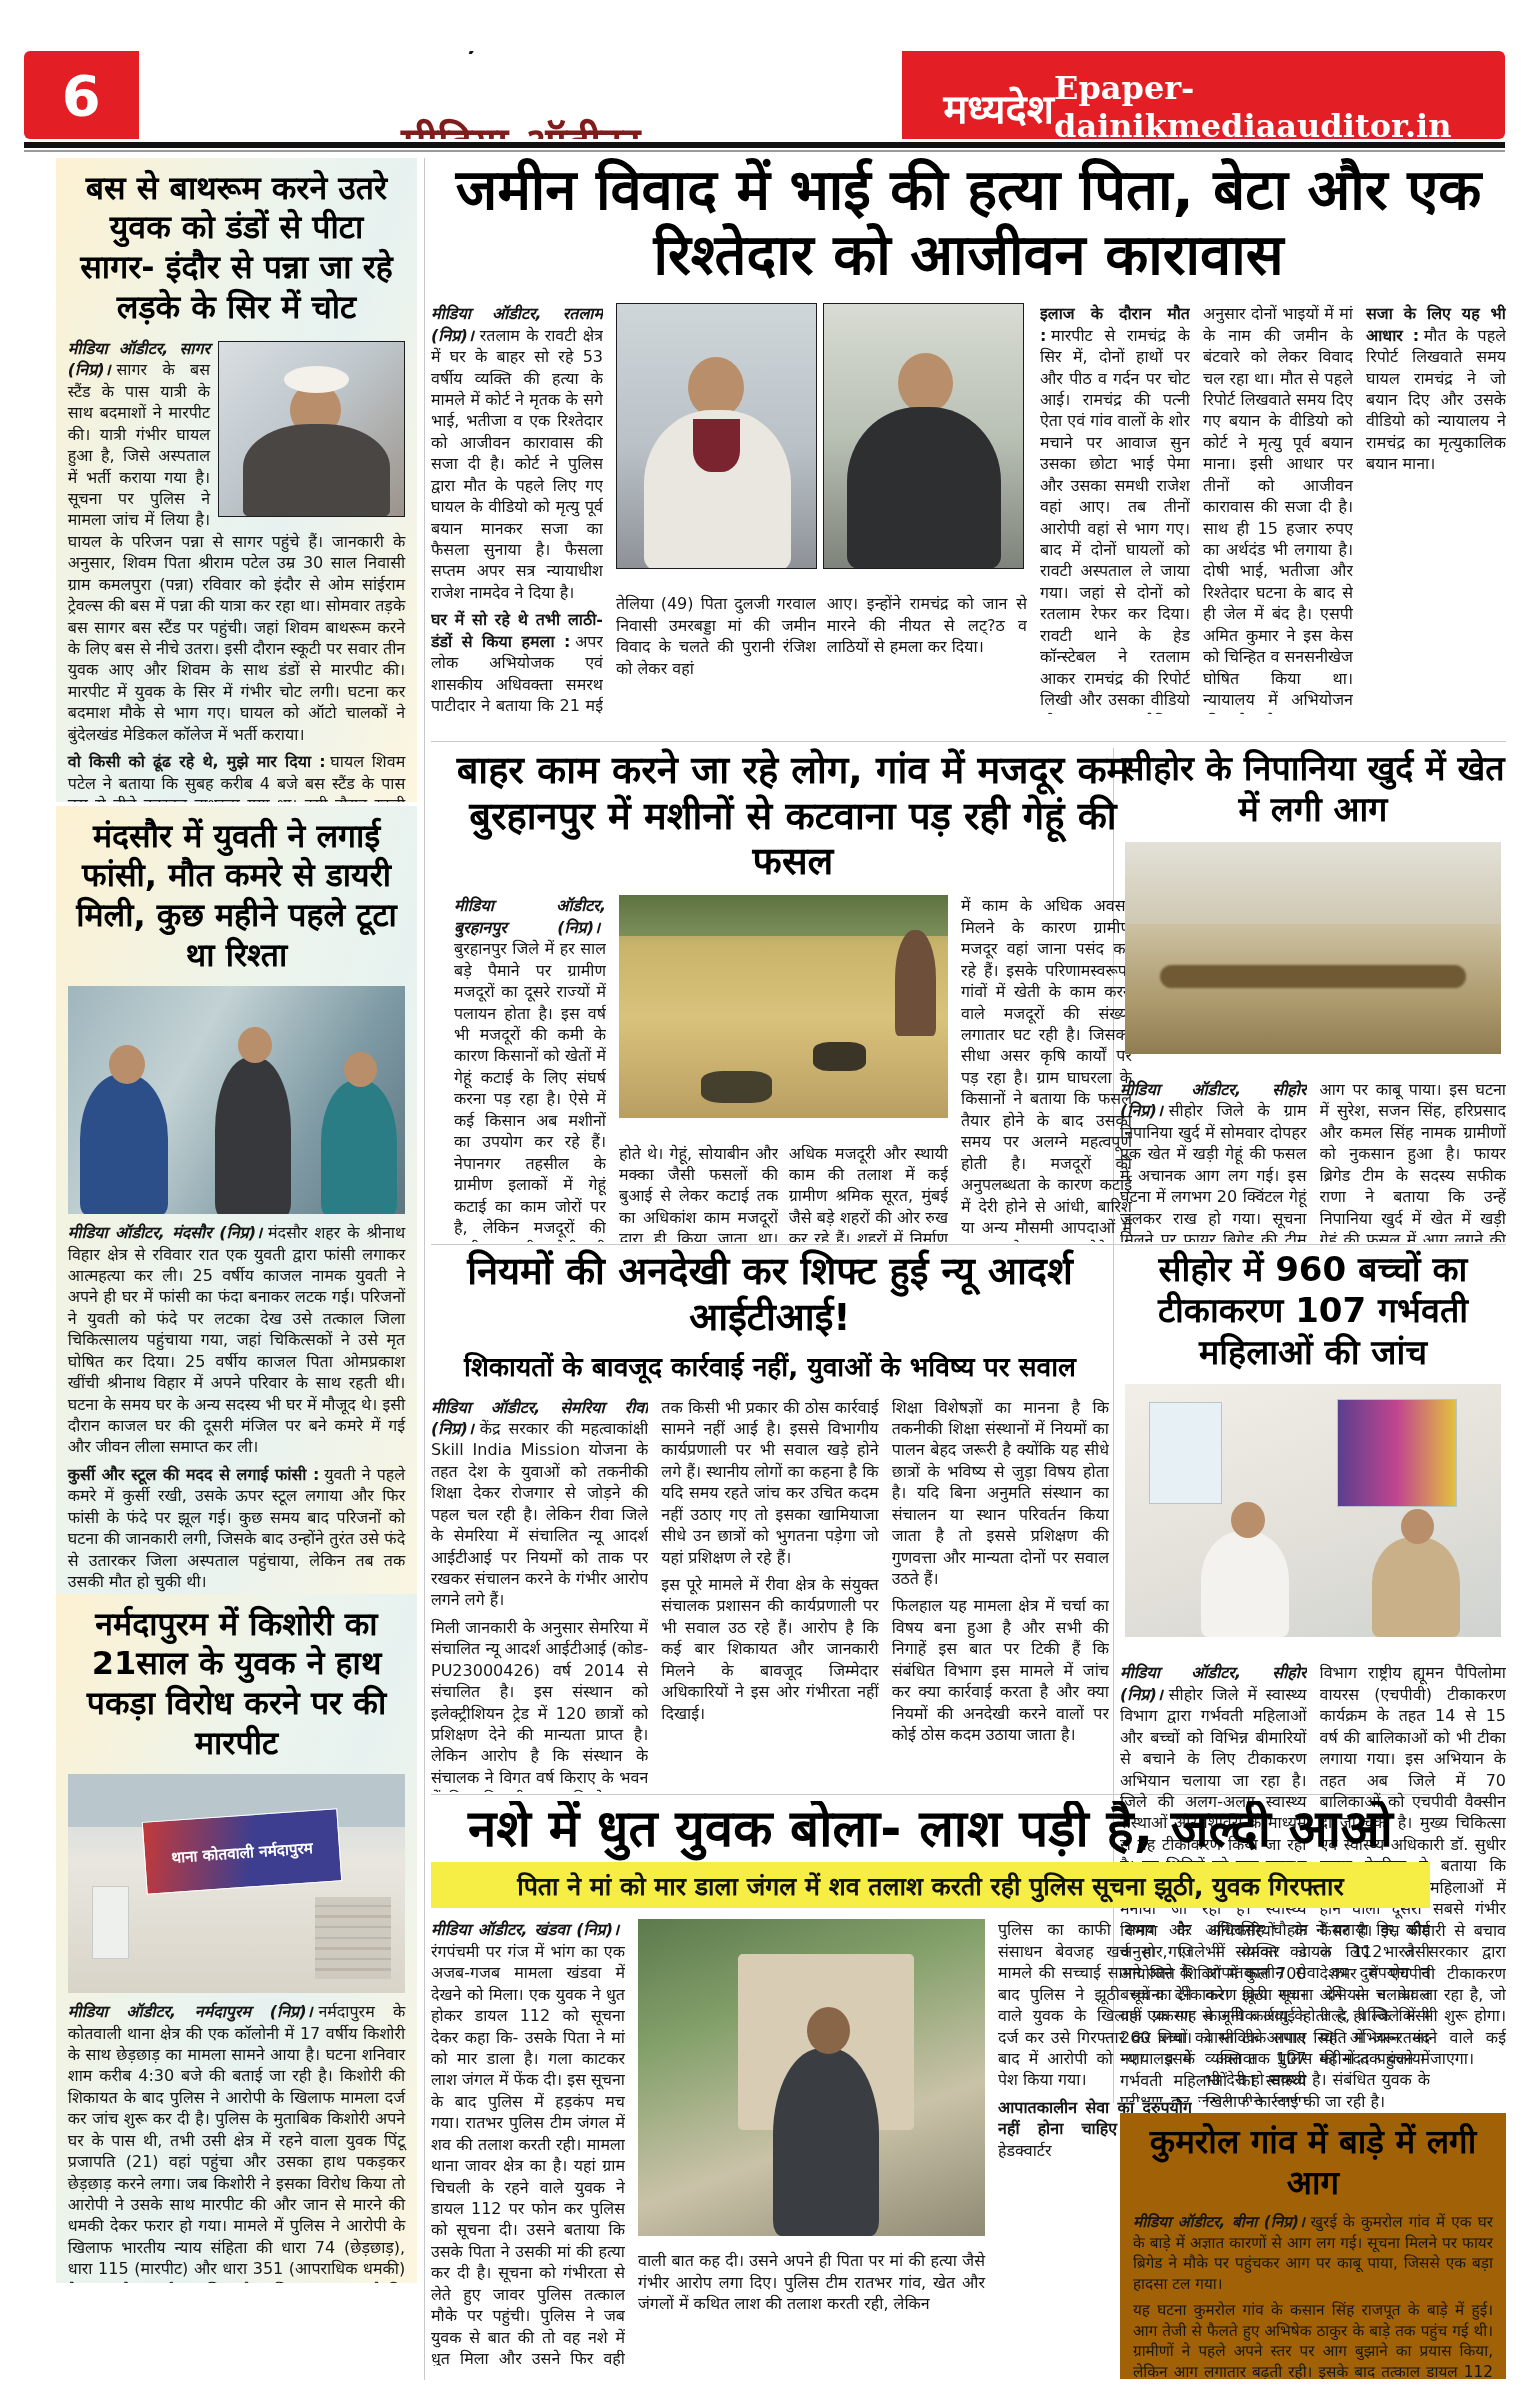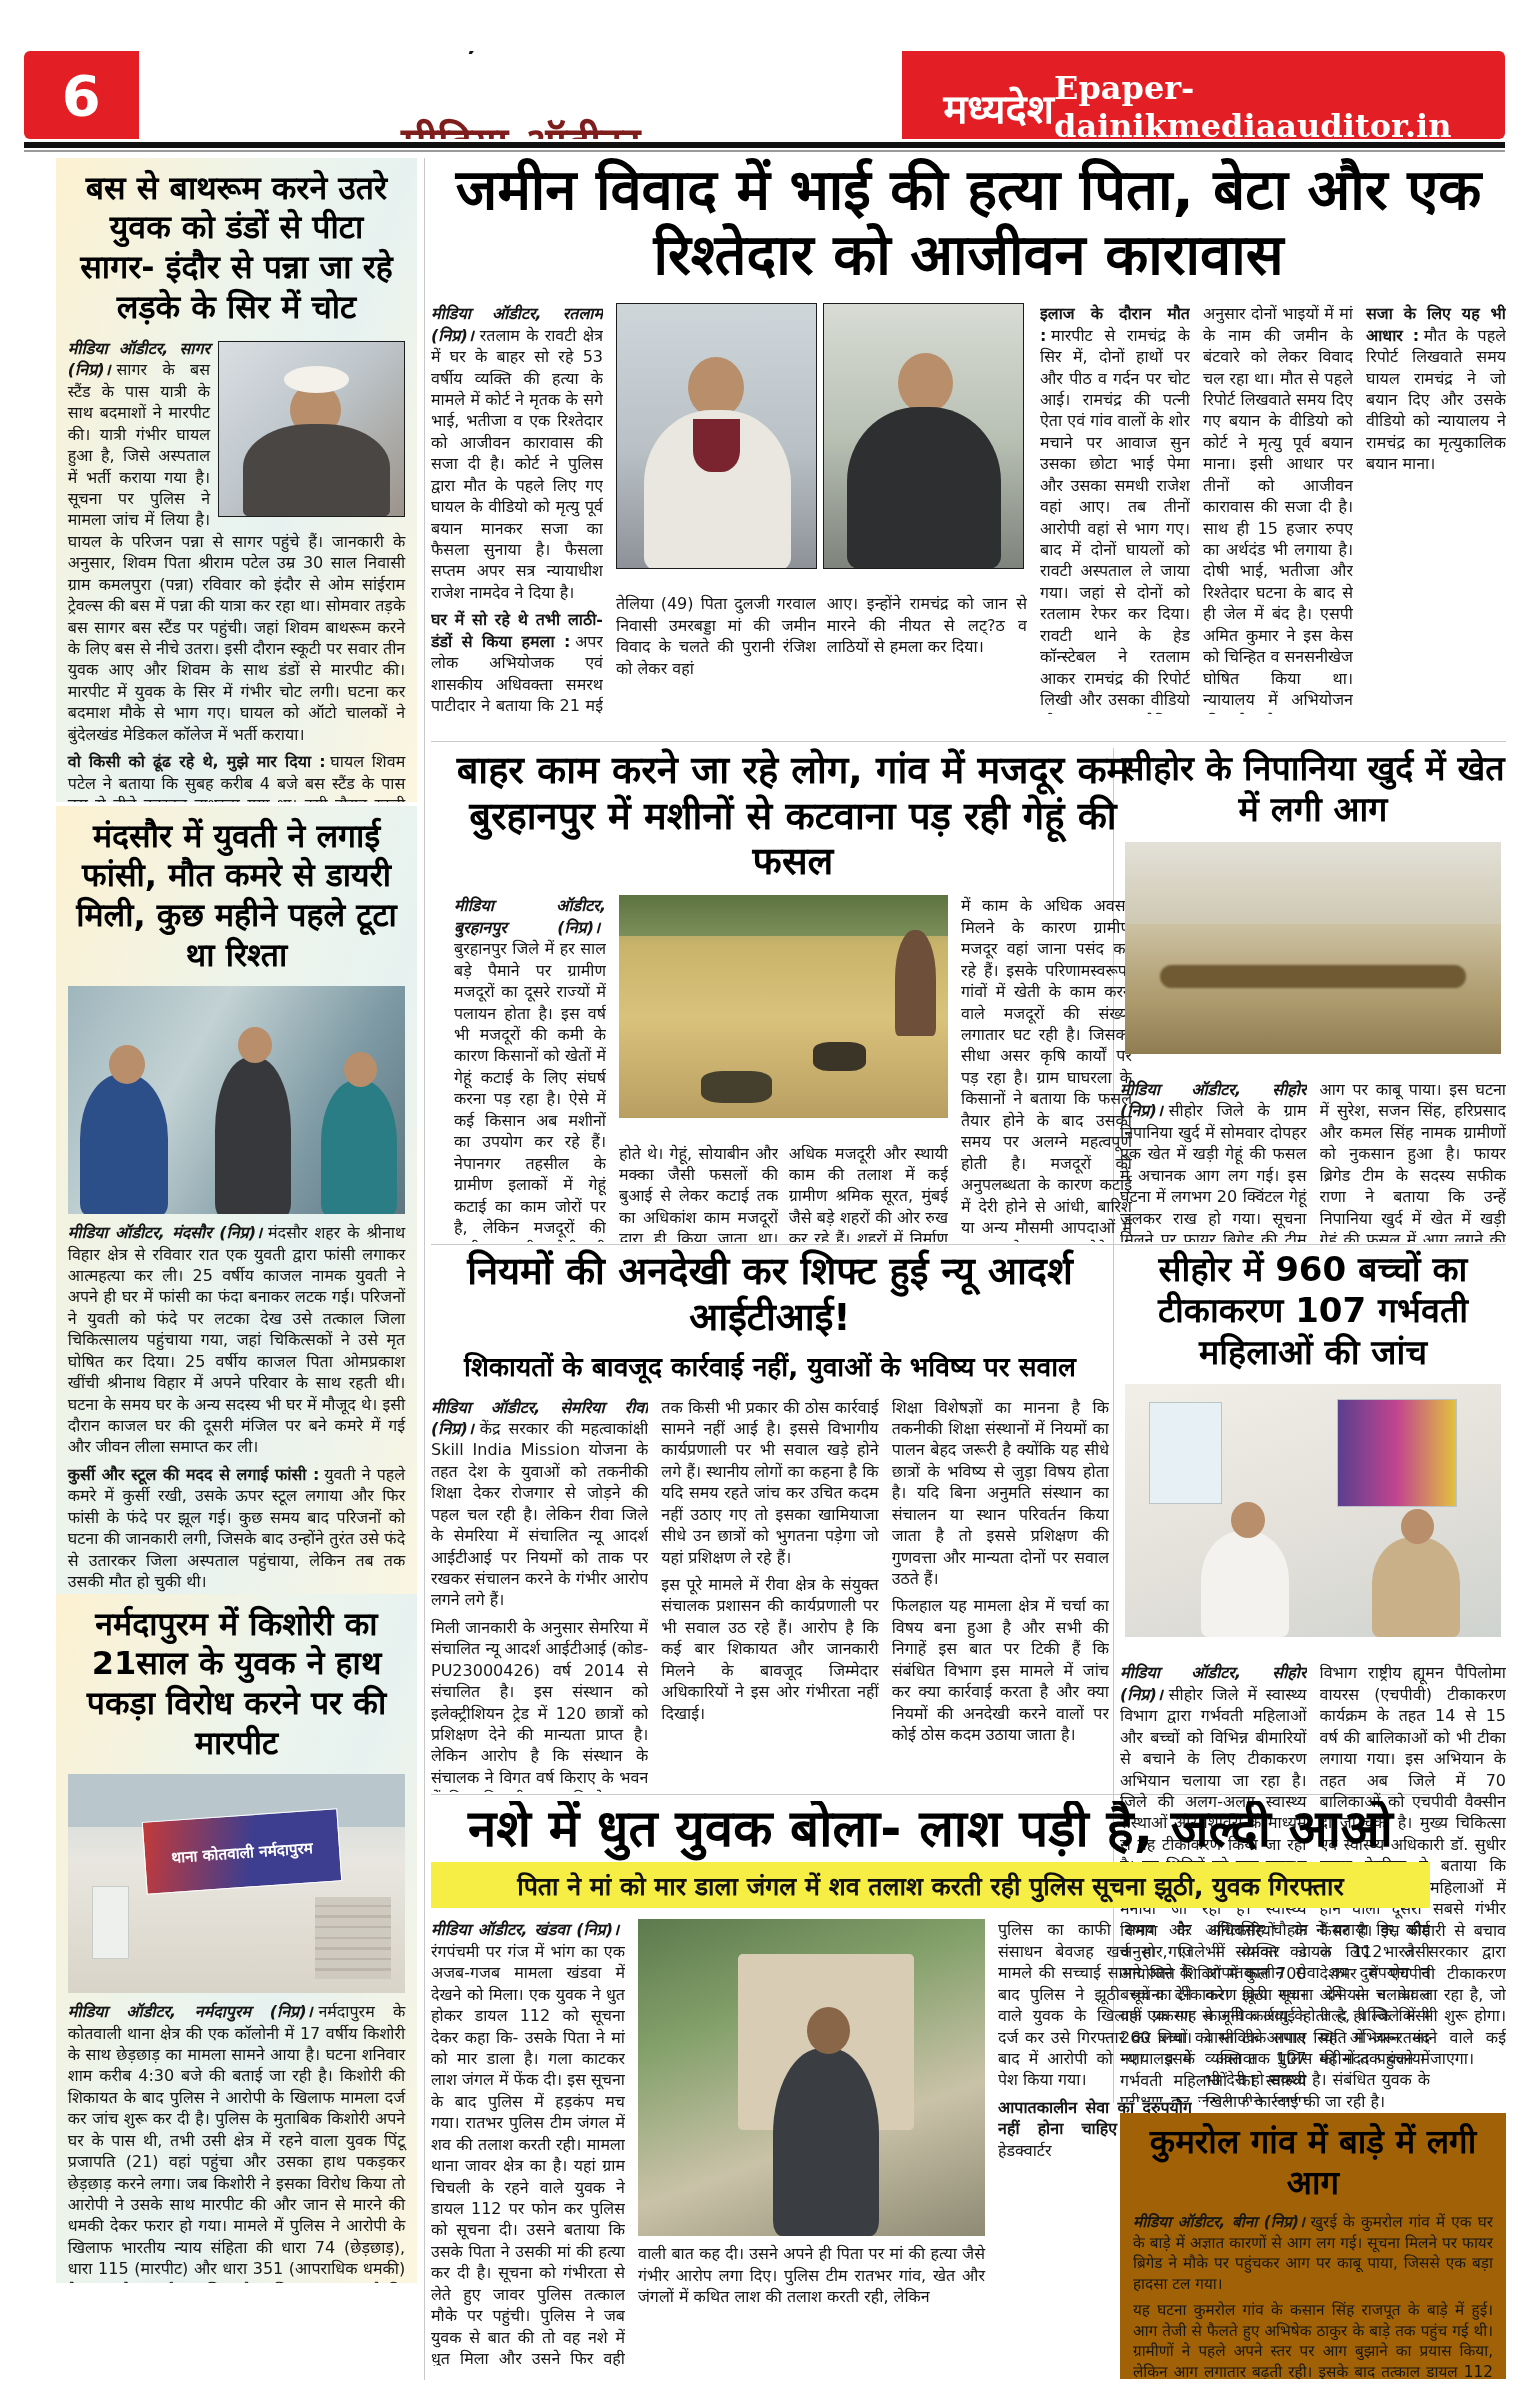--- a/index.html
+++ b/index.html
@@ -233,21 +233,21 @@
     <div class="cols" style="height:447px;">
       <div class="col body" style="flex:0 0 194px;">
         <p><b class="byl">मीडिया ऑडीटर, खंडवा (निप्र)।</b><span>रंगपंचमी पर गंज में भांग का एक अजब-गजब मामला खंडवा में देखने को मिला। एक युवक ने धुत होकर डायल 112 को सूचना देकर कहा कि- उसके पिता ने मां को मार डाला है। गला काटकर लाश जंगल में फेंक दी। इस सूचना के बाद पुलिस में हड़कंप मच गया। रातभर पुलिस टीम जंगल में शव की तलाश करती रही। मामला थाना जावर क्षेत्र का है। यहां ग्राम चिचली के रहने वाले युवक ने डायल 112 पर फोन कर पुलिस को सूचना दी। उसने बताया कि उसके पिता ने उसकी मां की हत्या कर दी है। सूचना को गंभीरता से लेते हुए जावर पुलिस तत्काल मौके पर पहुंची। पुलिस ने जब युवक से बात की तो वह नशे में धुत मिला और उसने फिर वही लाश पड़ी होने</span></p>
       </div>
       <div style="flex:0 0 347px;">
         <div class="photo noborder" style="width:347px;height:317px;background:linear-gradient(160deg,#5d7a4e 0%,#83a06a 30%,#c9c2a8 65%,#8f8a74 100%);">
           <div style="position:absolute;left:100px;top:35px;width:176px;height:176px;background:#d8cdb4;border-radius:4.7px;"></div>
           <div class="fig" style="left:135px;top:129px;width:106px;height:188px;background:#3a3d42;"></div>
           <div class="head" style="left:169px;top:88px;width:43px;height:47px;background:#8a6648;"></div>
         </div>
-        <p class="cap" style="margin-top:7px;">वाली बात कह दी। उसने अपने ही पिता पर मां की हत्या जैसे गंभीर आरोप लगा दिए। पुलिस टीम रातभर गांव, खेत और जंगलों में कथित लाश की तलाश करती रही, लेकिन</p>
+        <p class="cap" style="margin-top:14px;">वाली बात कह दी। उसने अपने ही पिता पर मां की हत्या जैसे गंभीर आरोप लगा दिए। पुलिस टीम रातभर गांव, खेत और जंगलों में कथित लाश की तलाश करती रही, लेकिन</p>
       </div>
       <div class="col body" style="flex:0 0 194px;">
         <p><span>पुलिस का काफी समय और संसाधन बेवजह खर्च हो गए। मामले की सच्चाई सामने आने के बाद पुलिस ने झूठी सूचना देने वाले युवक के खिलाफ प्रकरण दर्ज कर उसे गिरफ्तार कर लिया। बाद में आरोपी को न्यायालय में पेश किया गया।</span></p>
         <p><b class="insub">आपातकालीन सेवा का दुरुपयोग नहीं होना चाहिए :</b><span>डीएसपी हेडक्वार्टर</span></p>
       </div>
       <div class="col body">
         <p><span>अनिलसिंह चौहान ने बताया कि, कोई भी व्यक्ति डायल 112 जैसी आपातकालीन सेवा का दुरुपयोग न करे। झूठी सूचना देने से न केवल कानूनी कार्रवाई होती है, बल्कि किसी वास्तविक आपात स्थिति में जरूरतमंद व्यक्ति तक पुलिस की मदद पहुंचने में भी देरी हो सकती है। संबंधित युवक के खिलाफ कार्रवाई की जा रही है।</span></p>
       </div>
     </div>
   </section>

